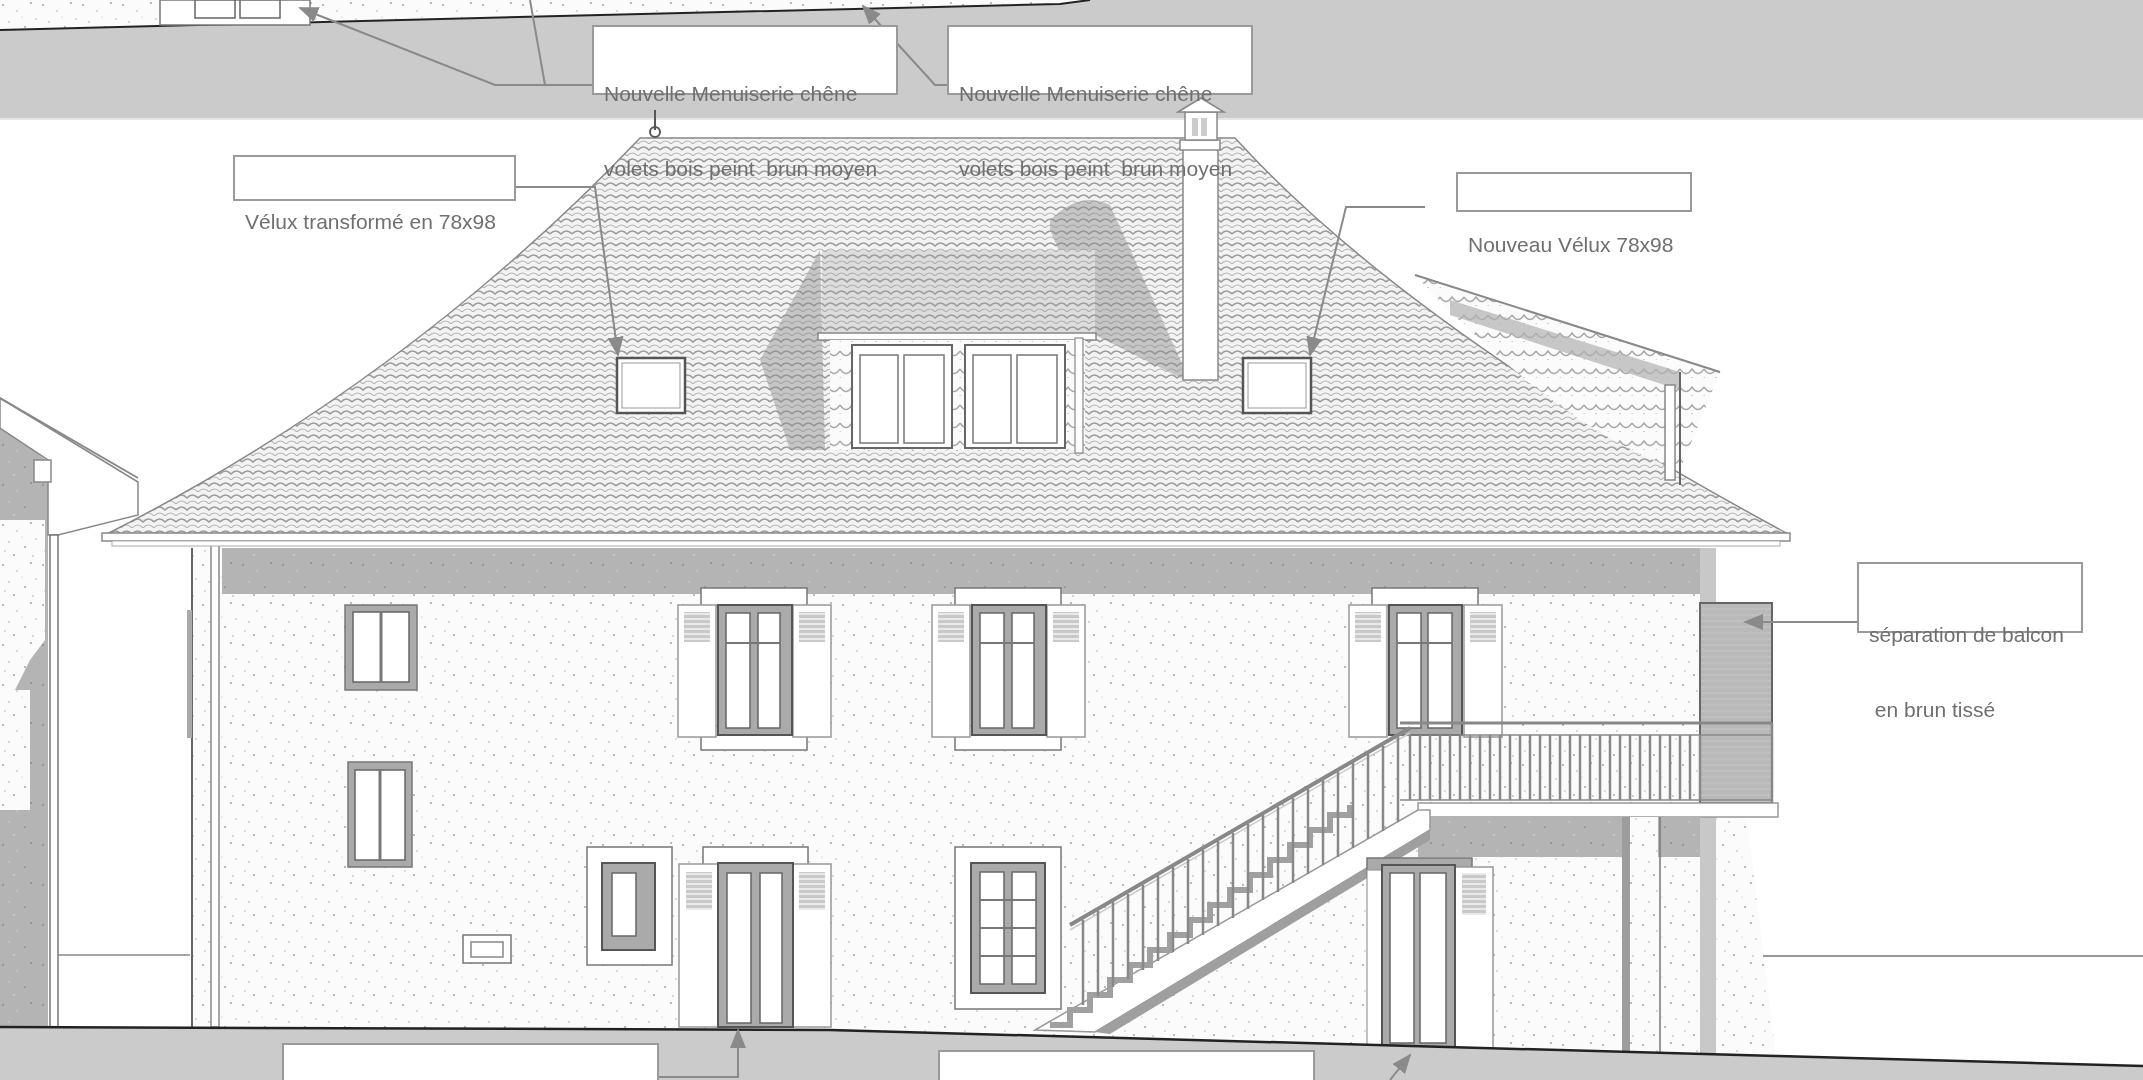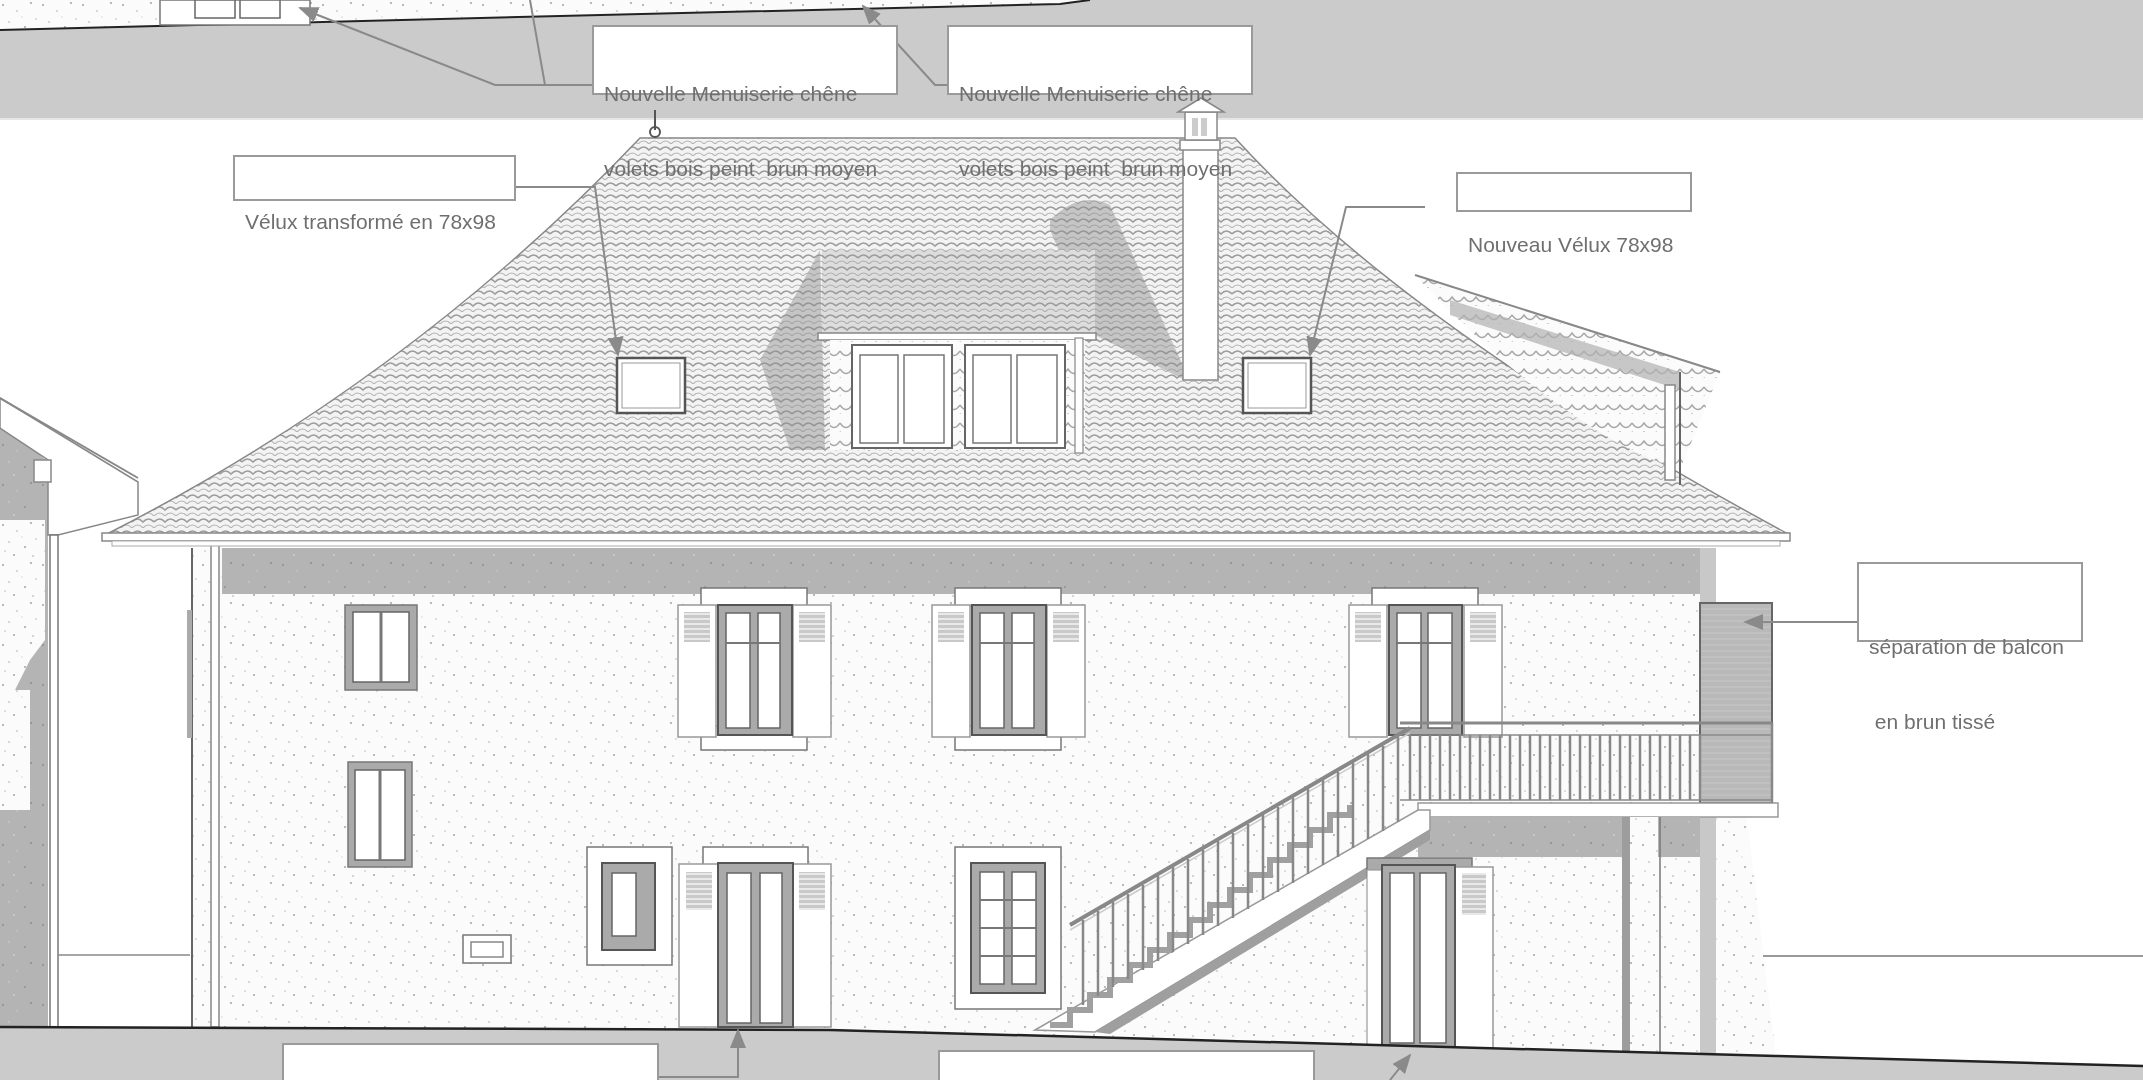--- a/index.html
+++ b/index.html
@@ -351,21 +351,21 @@
 </div>
 
 <div class="label" style="left:233px;top:155px;width:283px;height:46px;padding-top:2px;">
   <span>Vélux transformé en 78x98</span>
 </div>
 
 <div class="label" style="left:1424px;top:172px;width:236px;height:40px;padding-top:8px;margin-left:32px;">
   <span>Nouveau Vélux 78x98</span>
 </div>
 
-<div class="label" style="left:1857px;top:562px;width:226px;height:80px;padding-top:20px;">
+<div class="label" style="left:1857px;top:562px;width:226px;height:71px;padding-top:8px;">
   <span>séparation de balcon</span>
   <span> en brun tissé</span>
 </div>
 
 <div class="label" style="left:282px;top:1043px;width:377px;height:46px;padding-top:10px;">
   
 </div>
 
 <div class="label" style="left:938px;top:1050px;width:377px;height:46px;padding-top:8px;">
   

